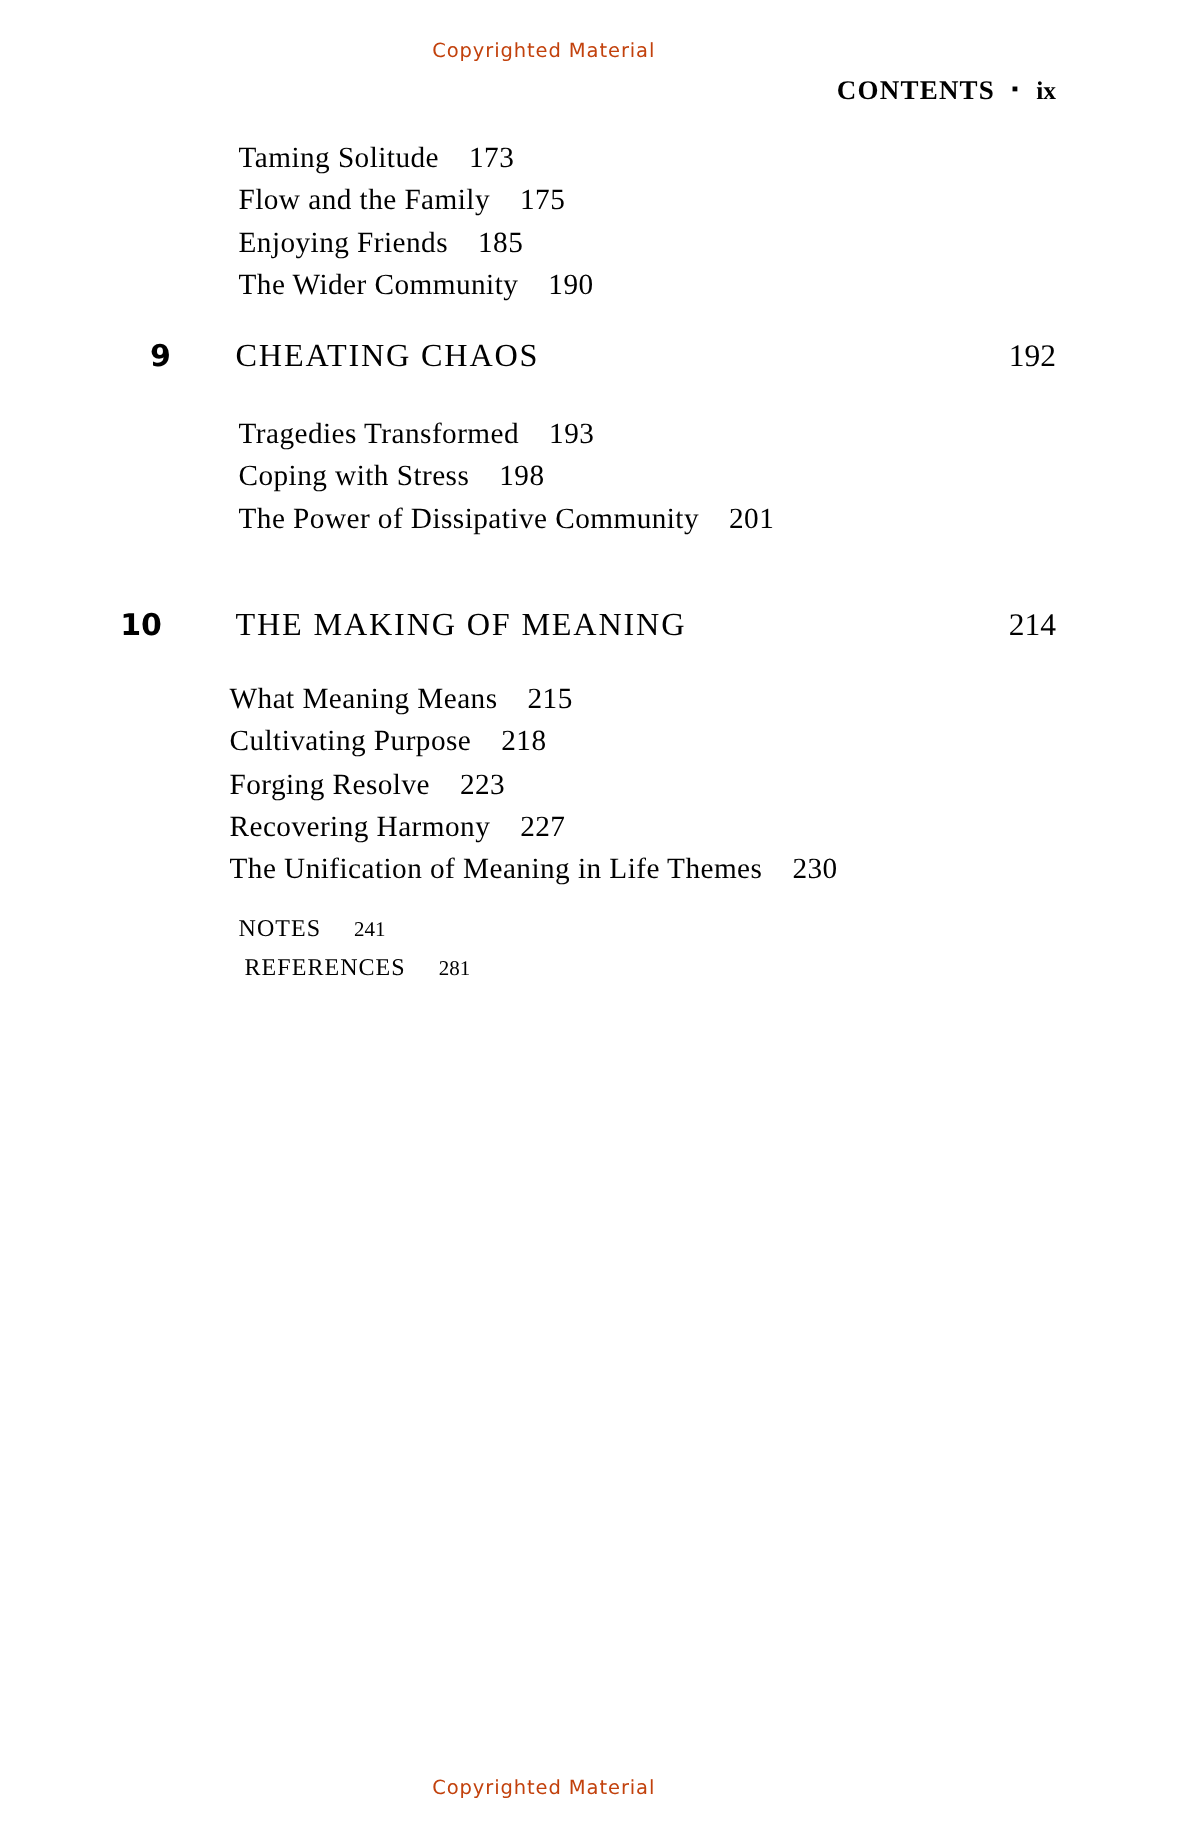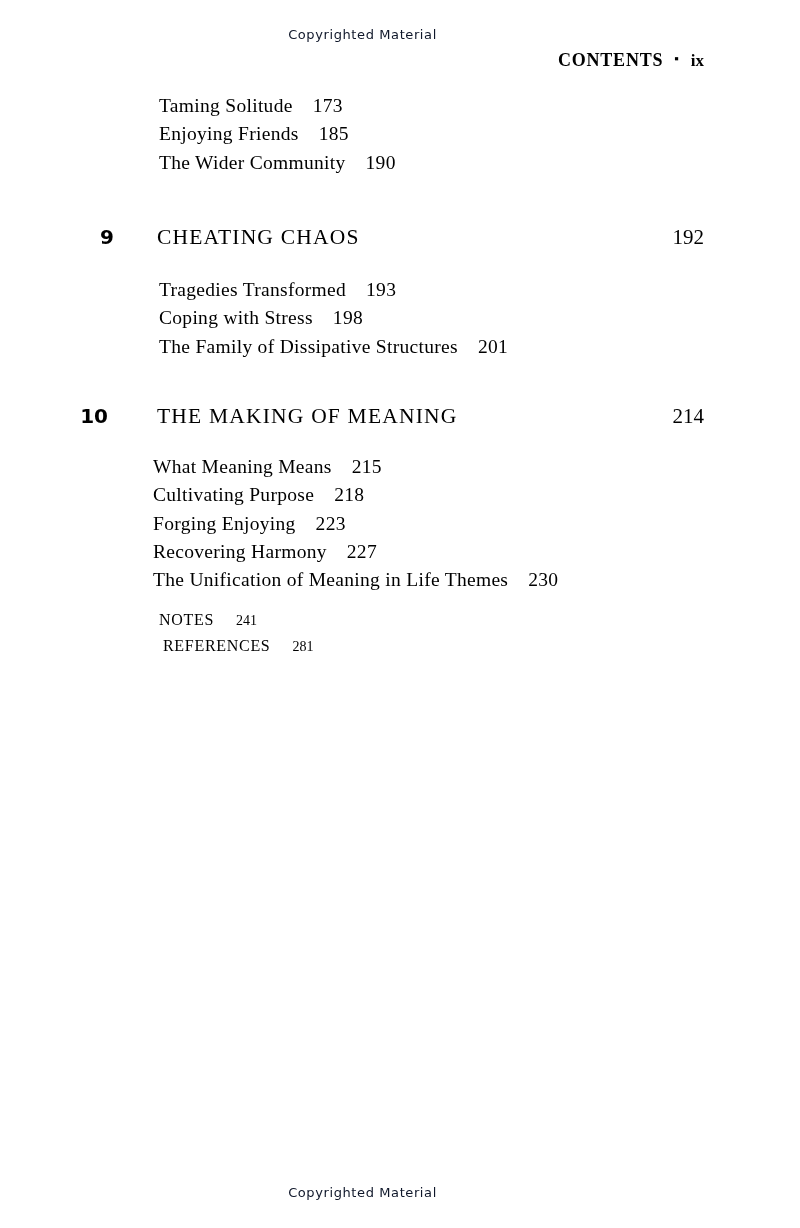--- a/index.html
+++ b/index.html
@@ -17,21 +17,21 @@
   }
 
   .watermark {
     position: absolute;
     left: 0;
     width: 725px;
     text-align: center;
     font-family: "DejaVu Sans", sans-serif;
     font-size: 13px;
     letter-spacing: 0.6px;
-    color: #0f172a;
+    color: #c2410c;
   }
   .watermark.top { top: 27px; }
   .watermark.bottom { top: 1185px; }
 
   .running-head {
     position: absolute;
     top: 50px;
     left: 0;
     width: 800px;
     text-align: right;
@@ -137,20 +137,23 @@
   <span class="label">CONTENTS</span><span class="sep">▪</span><span class="folio">ix</span>
 </div>
 
 <div class="page-body">
 
   <ul class="entry-list group-a">
     <li class="entry">
       <span class="title">Taming Solitude</span><span class="pg">173</span>
     </li>
     <li class="entry">
+      <span class="title">Flow and the Family</span><span class="pg">175</span>
+    </li>
+    <li class="entry">
       <span class="title">Enjoying Friends</span><span class="pg">185</span>
     </li>
     <li class="entry">
       <span class="title">The Wider Community</span><span class="pg">190</span>
     </li>
   </ul>
 
   <div class="chapter chapter-9">
     <span class="num">9</span>
     <span class="name">CHEATING CHAOS</span>
@@ -158,39 +161,39 @@
   </div>
 
   <ul class="entry-list group-b">
     <li class="entry">
       <span class="title">Tragedies Transformed</span><span class="pg">193</span>
     </li>
     <li class="entry">
       <span class="title">Coping with Stress</span><span class="pg">198</span>
     </li>
     <li class="entry">
-      <span class="title">The Family of Dissipative Structures</span><span class="pg">201</span>
+      <span class="title">The Power of Dissipative Community</span><span class="pg">201</span>
     </li>
   </ul>
 
   <div class="chapter chapter-10">
     <span class="num">10</span>
     <span class="name">THE MAKING OF MEANING</span>
     <span class="pg">214</span>
   </div>
 
   <ul class="entry-list group-c">
     <li class="entry">
       <span class="title">What Meaning Means</span><span class="pg">215</span>
     </li>
     <li class="entry">
       <span class="title">Cultivating Purpose</span><span class="pg">218</span>
     </li>
     <li class="entry">
-      <span class="title">Forging Enjoying</span><span class="pg">223</span>
+      <span class="title">Forging Resolve</span><span class="pg">223</span>
     </li>
     <li class="entry">
       <span class="title">Recovering Harmony</span><span class="pg">227</span>
     </li>
     <li class="entry">
       <span class="title">The Unification of Meaning in Life Themes</span><span class="pg">230</span>
     </li>
   </ul>
 
   <div class="backmatter">

